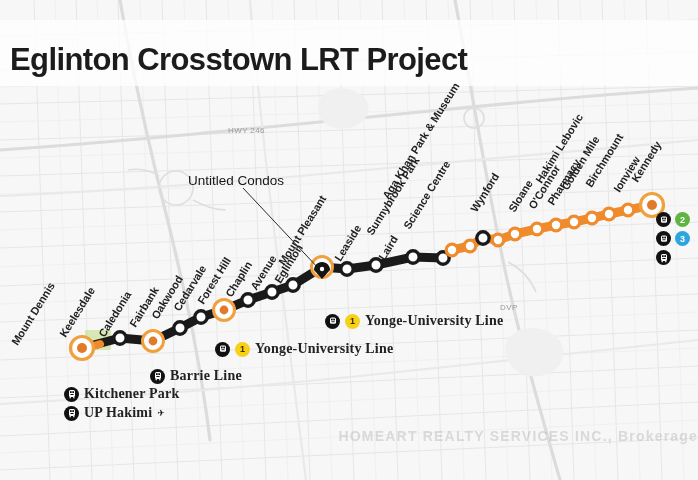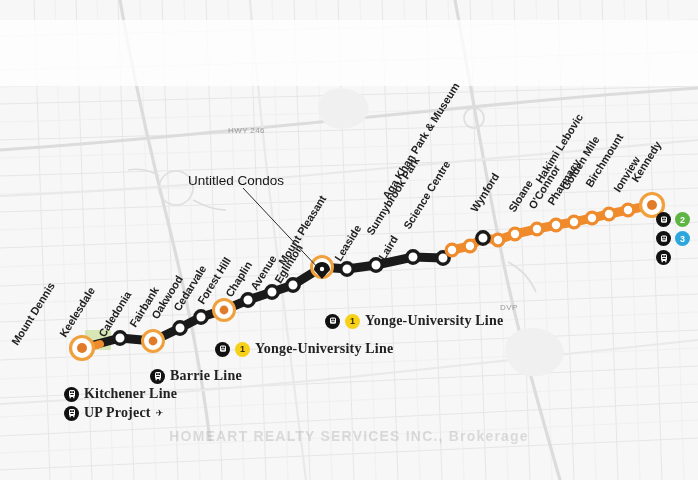--- a/index.html
+++ b/index.html
@@ -94,21 +94,21 @@
   
   #legend-right{
     position:absolute;left:656px;top:212px;
     display:flex;flex-direction:column;gap:4px;
   }
   #legend-right .lr-row{display:flex;align-items:center;gap:4px;}
 
   
   #watermark{
     position:absolute;left:0;top:428px;width:698px;
-    text-align:center;
+    text-align:right;
     font-size:14px;font-weight:bold;
     color:rgba(150,150,150,0.30);
     letter-spacing:1.2px;
     white-space:nowrap;
     user-select:none;
   }
   .plane{font-size:9px;color:#111;}
 </style>
 </head>
 <body>
@@ -203,20 +203,21 @@
       <g fill="#f0f0f0">
         <path d="M330 90 C350 84 372 96 368 112 C364 128 340 134 326 124 C314 114 316 96 330 90 Z"></path>
         <path d="M520 330 C545 322 570 340 562 360 C554 380 522 382 510 364 C500 348 506 336 520 330 Z"></path>
       </g>
 
       <rect x="85" y="330" width="26" height="20" fill="#cfe0a0" opacity="0.75" rx="1"></rect>
     </svg>
   </div>
 
   <div id="title-band"></div>
+  <div id="title">Eglinton Crosstown LRT Project</div>
 
   <div class="road-label" style="left:228px;top:126px;">HWY 246</div>
   <div class="road-label" style="left:500px;top:303px;">DVP</div>
 
   <div id="lines">
     <svg viewBox="0 0 698 480" xmlns="http://www.w3.org/2000/svg">
 
       <path d="M82 348 L120 338 L153 341 L180 328 L201 317 L224 310
                L248 300 L272 292 L293 285 L322 267 L347 269 L376 265
                L413 257 L443 258" fill="none" stroke="#1a1a1a" stroke-width="9" stroke-linecap="round" stroke-linejoin="round"></path>
@@ -326,35 +327,35 @@
     <span class="ico-circle">
       <svg width="10" height="10" viewBox="0 0 10 10">
         <rect x="2" y="1" width="6" height="7" rx="1.6" fill="#fff"></rect>
         <rect x="3" y="2.2" width="1.7" height="1.8" fill="#111"></rect>
         <rect x="5.3" y="2.2" width="1.7" height="1.8" fill="#111"></rect>
         <rect x="3.4" y="5" width="3.2" height="1" fill="#111"></rect>
         <rect x="2.6" y="8" width="1.2" height="1.3" fill="#fff"></rect>
         <rect x="6.2" y="8" width="1.2" height="1.3" fill="#fff"></rect>
       </svg>
     </span>
-    <span class="lg-text">Kitchener Line</span>
+    <span class="lg-text">Kitchener Park</span>
   </div>
 
   <div class="legend-row" style="left:64px;top:405px;">
     <span class="ico-circle">
       <svg width="10" height="10" viewBox="0 0 10 10">
         <rect x="2" y="1" width="6" height="7" rx="1.6" fill="#fff"></rect>
         <rect x="3" y="2.2" width="1.7" height="1.8" fill="#111"></rect>
         <rect x="5.3" y="2.2" width="1.7" height="1.8" fill="#111"></rect>
         <rect x="3.4" y="5" width="3.2" height="1" fill="#111"></rect>
         <rect x="2.6" y="8" width="1.2" height="1.3" fill="#fff"></rect>
         <rect x="6.2" y="8" width="1.2" height="1.3" fill="#fff"></rect>
       </svg>
     </span>
-    <span class="lg-text">UP Project</span>
+    <span class="lg-text">UP Hakimi</span>
     <span class="plane">✈</span>
   </div>
 
   <div class="legend-row" style="left:215px;top:341px;">
     <span class="ico-circle">
       <svg width="10" height="10" viewBox="0 0 10 10">
         <rect x="2" y="1.4" width="6" height="6.4" rx="1.5" fill="#fff"></rect>
         <rect x="3" y="2.6" width="1.7" height="1.8" fill="#111"></rect>
         <rect x="5.3" y="2.6" width="1.7" height="1.8" fill="#111"></rect>
         <rect x="3.4" y="5.3" width="3.2" height="0.9" fill="#111"></rect>

